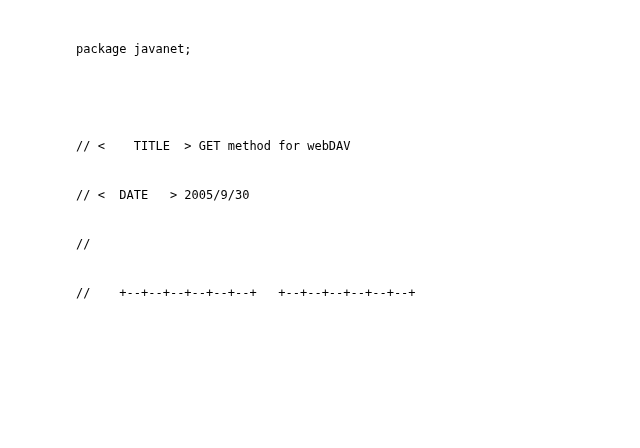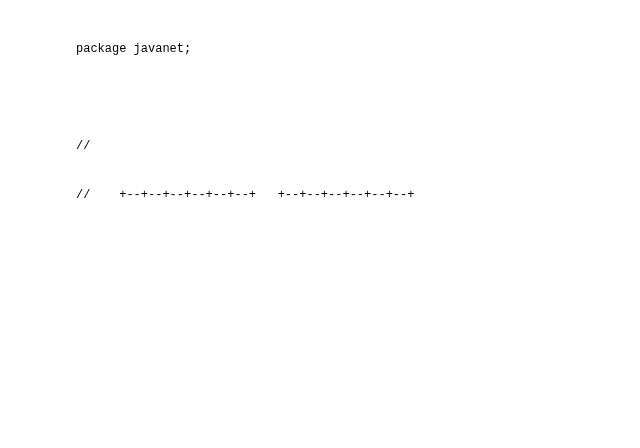--- a/index.html
+++ b/index.html
@@ -18,29 +18,30 @@
     left: 76px;
     top: 8px;
     color: #000000;
     font-family: "DejaVu Sans Mono", "Liberation Mono", monospace;
     font-size: 12px;
     line-height: 16.3px;
     white-space: pre;
   }
   .code-line {
     height: 16.3px;
-    font-family: Liberation Mono, monospace;
   }
 </style>
 </head>
 <body>
 
 <div class="code-listing">
   <div class="code-line">package javanet;</div>
   <div class="code-line"></div>
+  <div class="code-line">// &lt;    TITLE  &gt; GET method for webDAV</div>
+  <div class="code-line">// &lt;  DATE   &gt; 2005/9/30</div>
   <div class="code-line">//</div>
   <div class="code-line">//    +--+--+--+--+--+--+   +--+--+--+--+--+--+</div>
   
   
   
   
   
   
   
   

